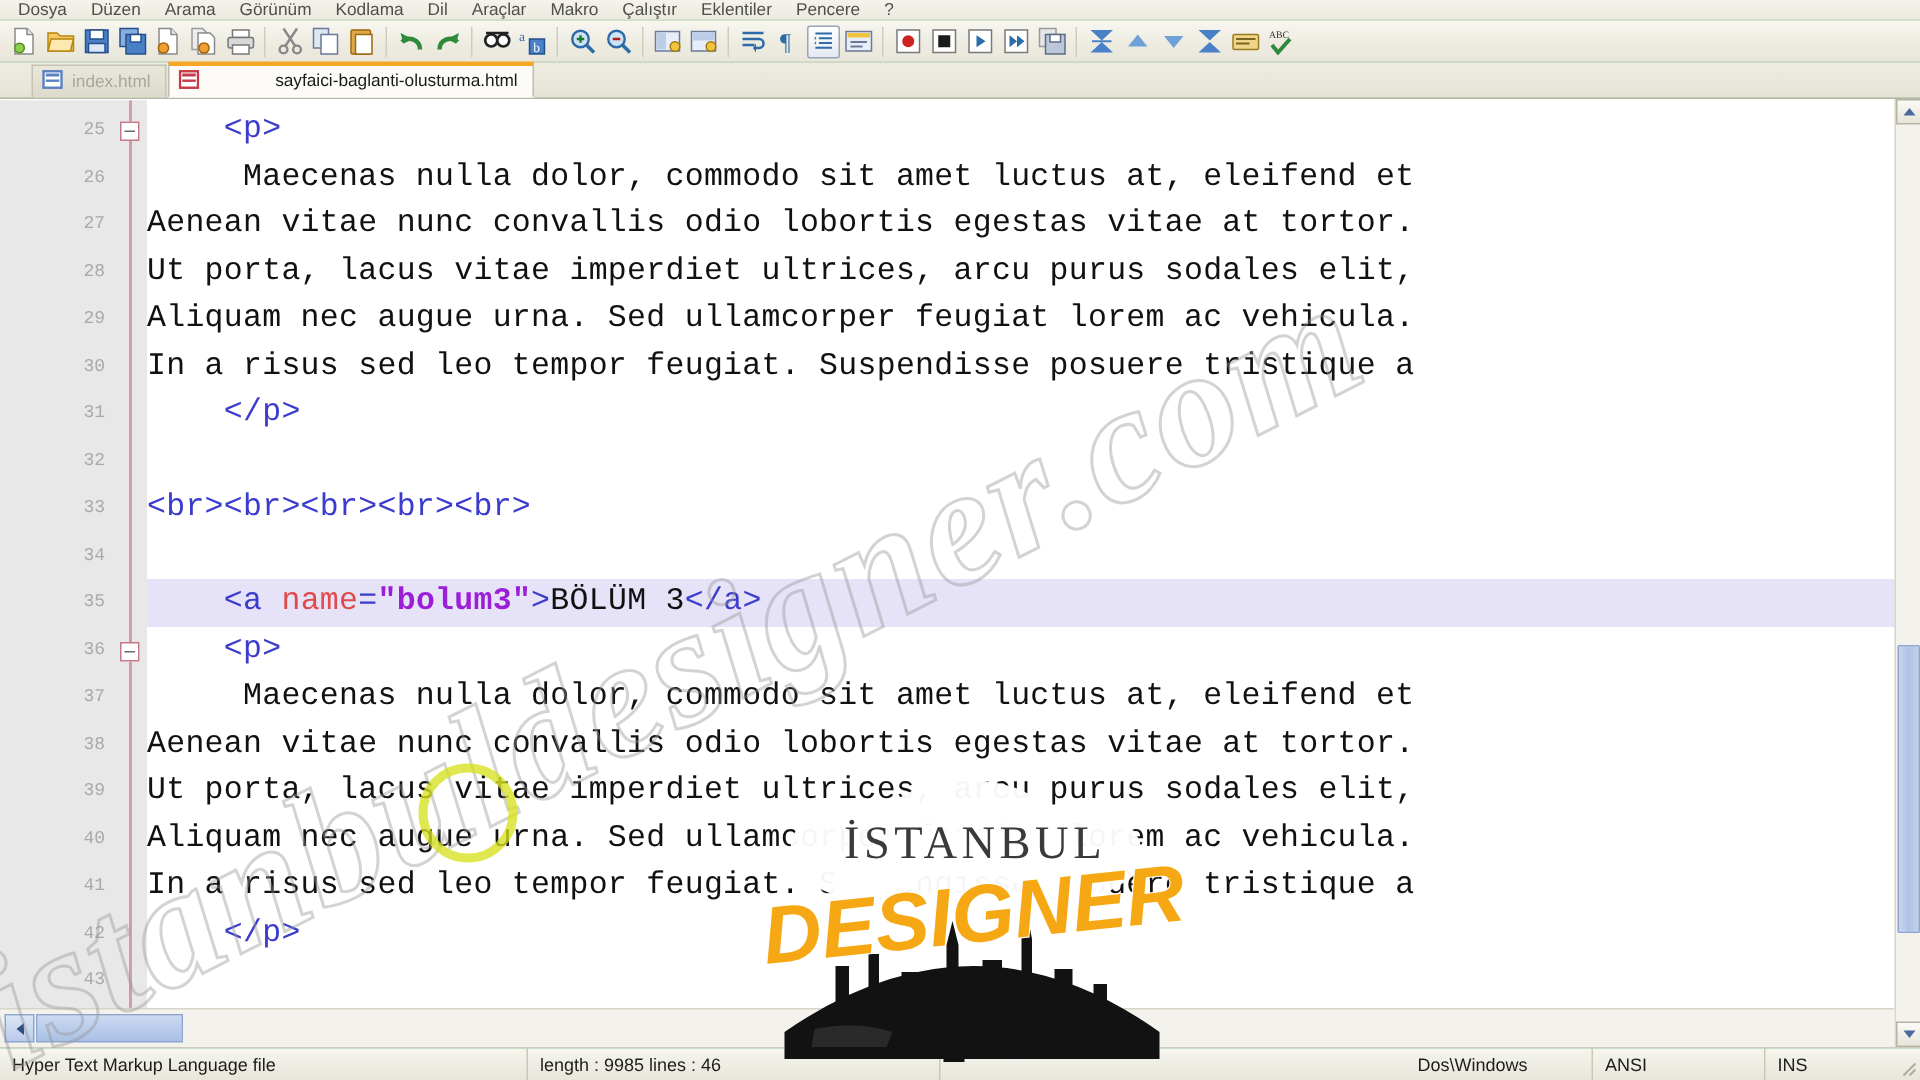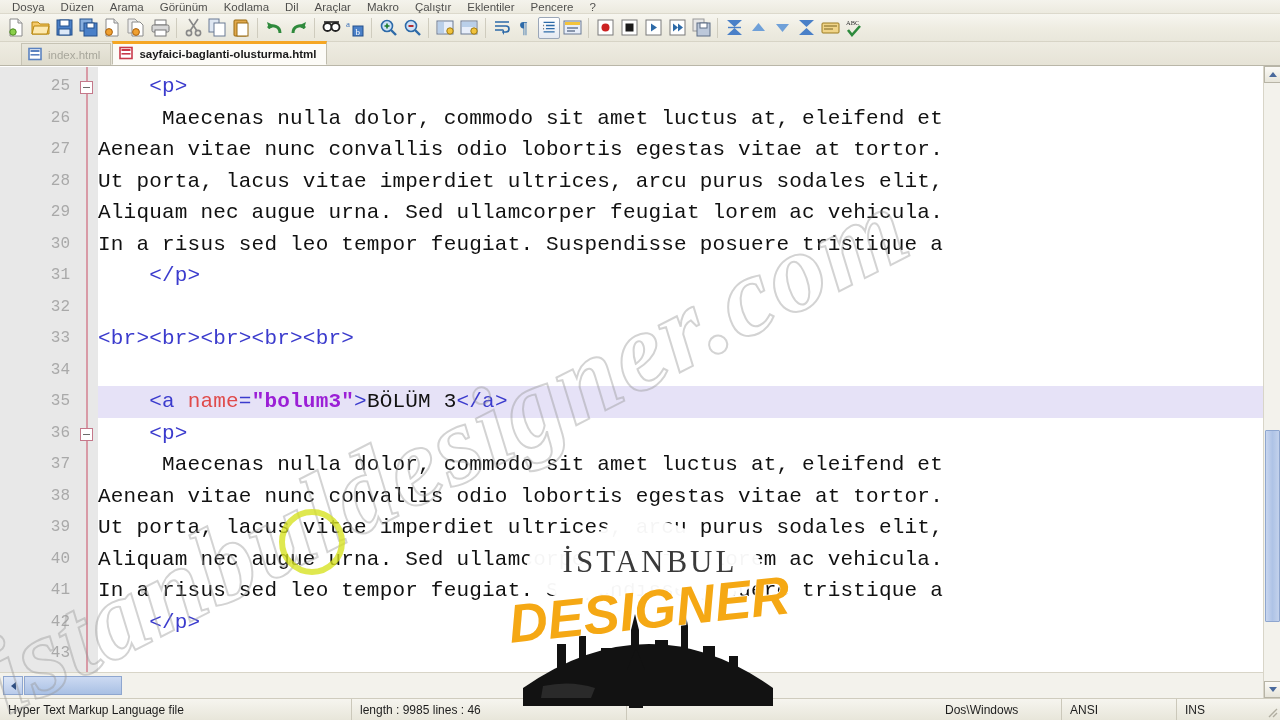--- a/index.html
+++ b/index.html
@@ -86,21 +86,22 @@
     border-bottom: none;
     margin-right: 1px;
   }
   .tab.active {
     color: #1a1a1a;
     background: #fcfbf7;
     border: 1px solid #c0bdae;
     border-bottom: 1px solid #fcfbf7;
     border-top: 3px solid #f5a623;
     height: 24px;
-    font-weight: 700;
+    font-weight: 400;
+    gap: 44px;
   }
   .tab .tabicon { margin-right: 6px; display:block; flex:none; }
 
   
   .editor-wrap {
     position: absolute; left: 0; top: 66px;
     width: 1280px; height: 632px;
     background: #ffffff;
     border-top: 1px solid #ffffff;
   }
@@ -115,21 +116,21 @@
     display: flex;
   }
   .linenums {
     width: 76px; flex: none;
     background: #e8e8e8;
     padding-top: 4px;
     text-align: right;
   }
   .linenums .ln {
     font-family: "Liberation Mono", "DejaVu Sans Mono", monospace;
-    font-size: 16px;
+    font-size: 12px;
     line-height: 31.5px;
     color: #a9a9a9;
     padding-right: 6px;
     height: 31.5px;
     margin-left: 24px;
   }
   .fold-margin {
     width: 22px; flex: none;
     background: #e8e8e8;
     position: relative;

